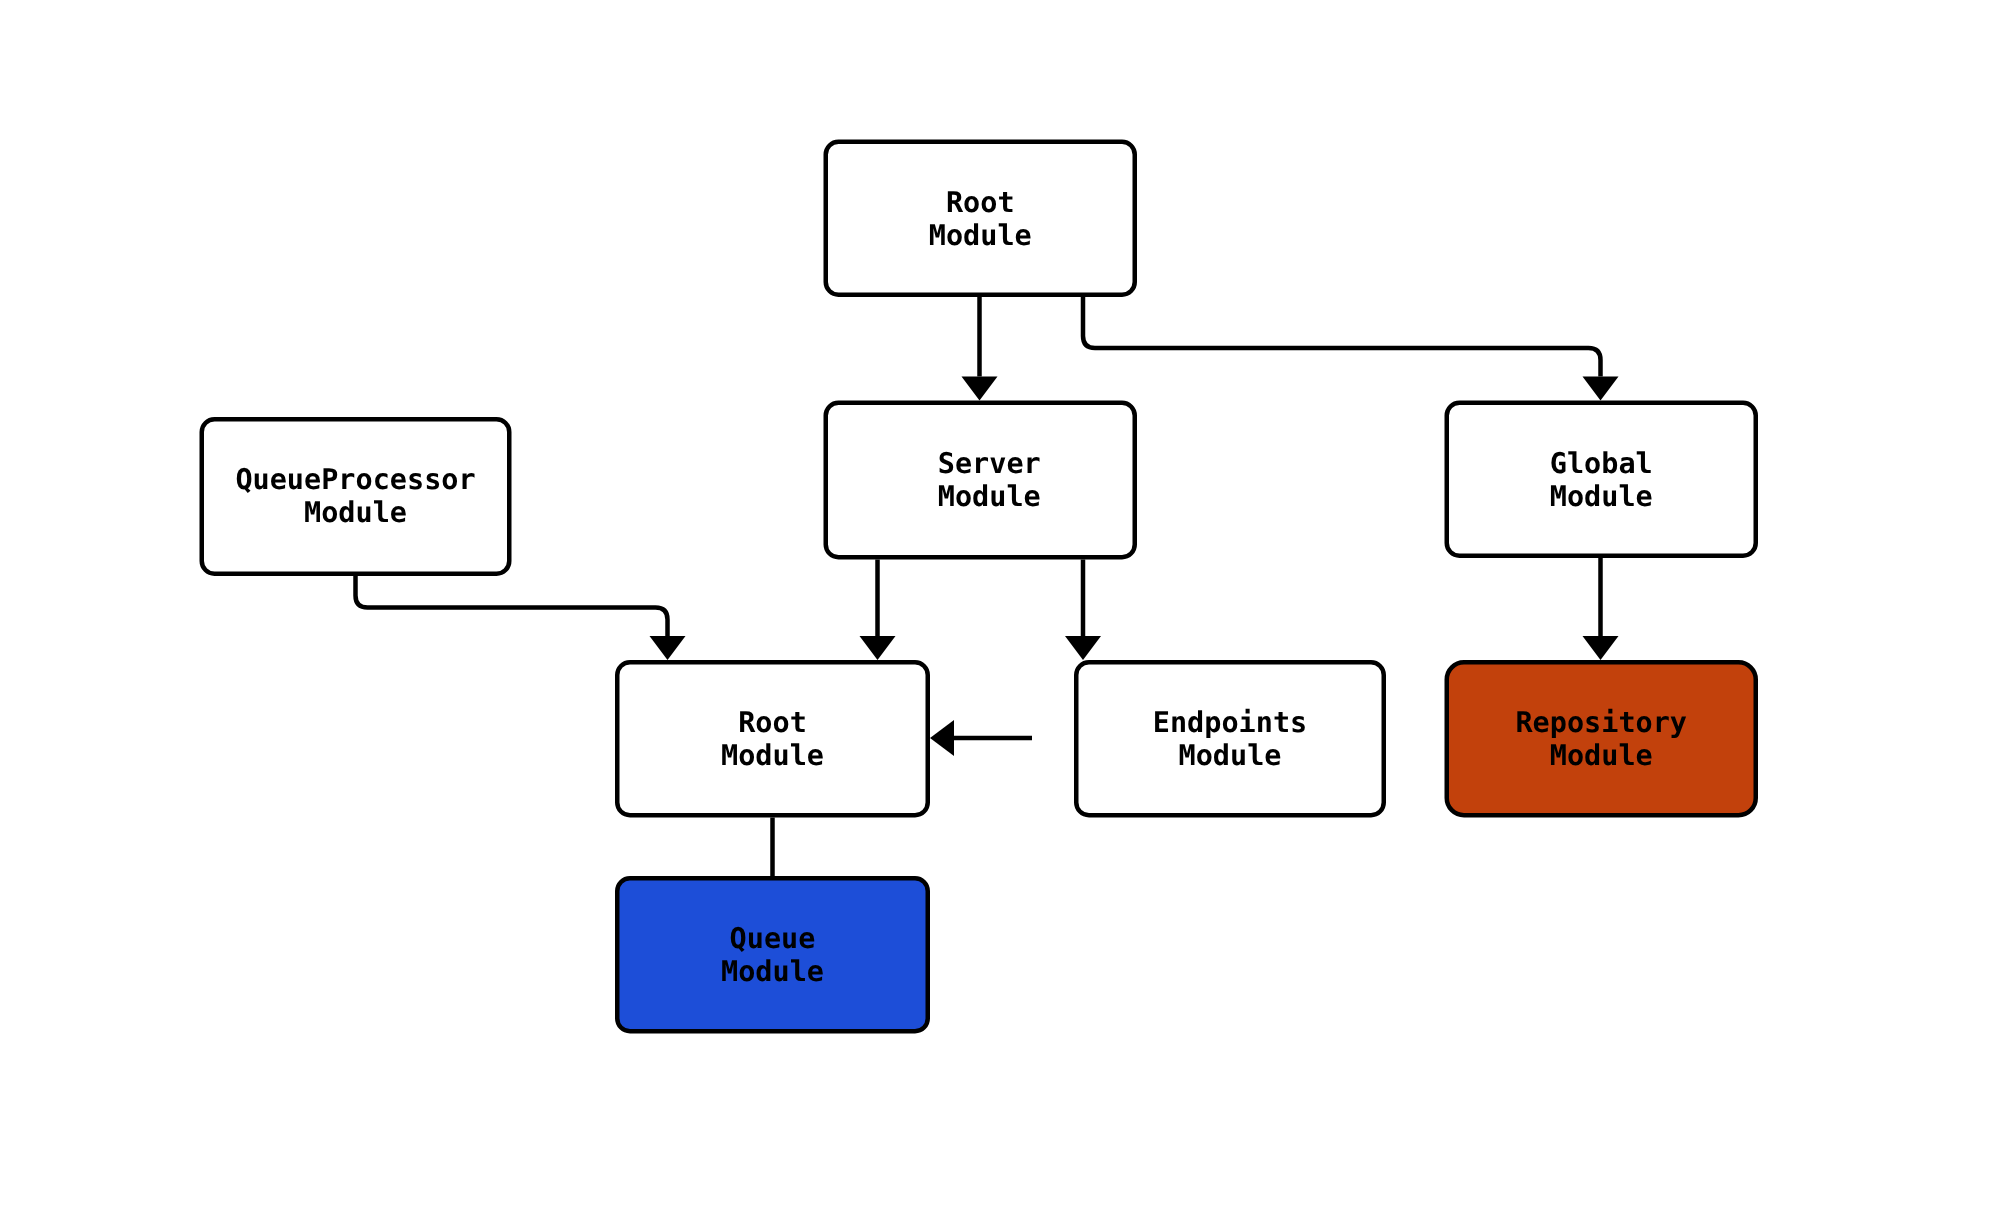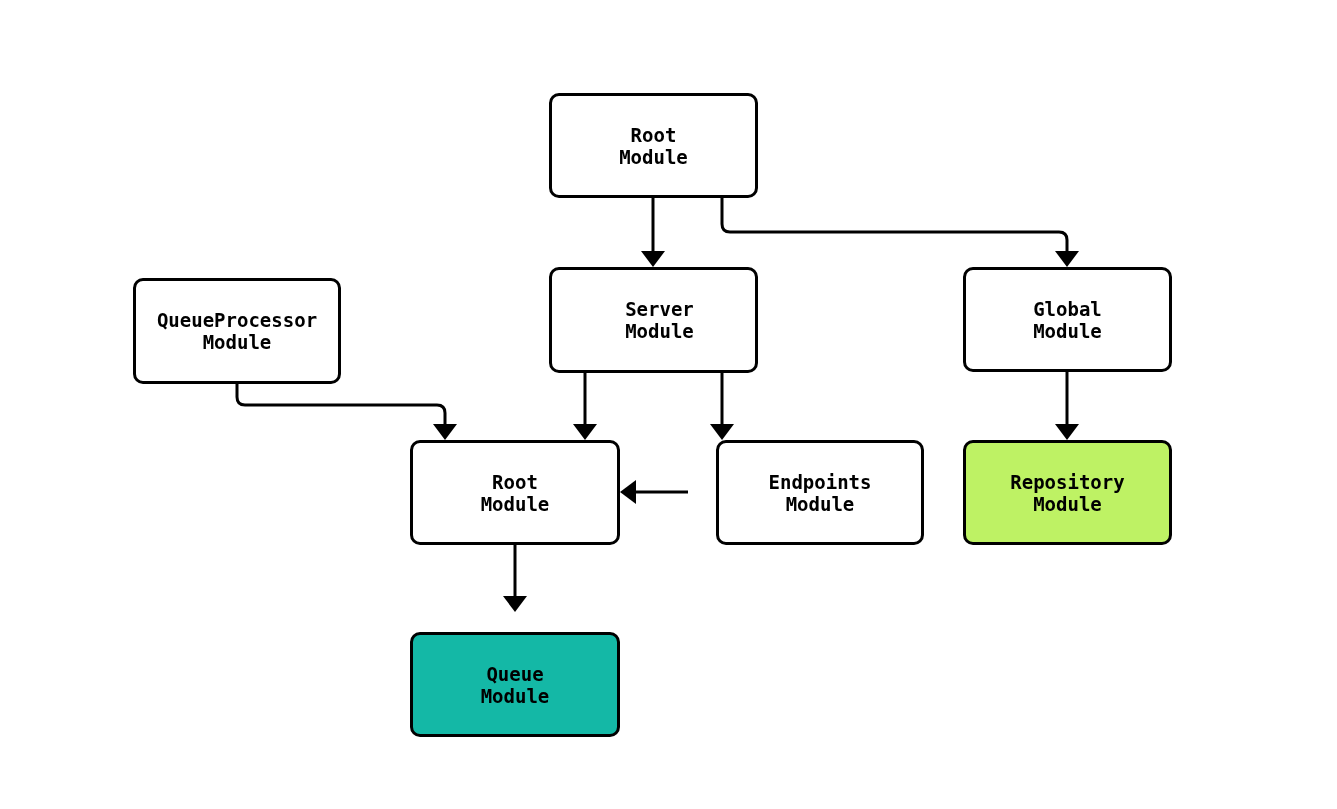--- a/index.html
+++ b/index.html
@@ -87,22 +87,22 @@
         <span>Module</span>
       </div>
       <div class="node" style="left: 410px; top: 440px; width: 210px; height: 105px; background: rgb(255, 255, 255); border-color: rgb(0, 0, 0);">
         <span>Root</span>
         <span>Module</span>
       </div>
       <div class="node" style="left: 688px; top: 440px; width: 208px; height: 105px; background: rgb(255, 255, 255); border-color: rgb(0, 0, 0); margin-left: 28px;">
         <span>Endpoints</span>
         <span>Module</span>
       </div>
-      <div class="node" style="left: 963px; top: 440px; width: 209px; height: 105px; background: #bef264; border-color: rgb(0, 0, 0);">
+      <div class="node" style="left: 963px; top: 440px; width: 209px; height: 105px; background: #c2410c; border-color: rgb(0, 0, 0); border-radius: 13px;">
         <span>Repository</span>
         <span>Module</span>
       </div>
-      <div class="node" style="left: 410px; top: 632px; width: 210px; height: 105px; background: #14b8a6; border-color: rgb(0, 0, 0);">
+      <div class="node" style="left: 410px; top: 584px; width: 210px; height: 105px; background: #1d4ed8; border-color: rgb(0, 0, 0);">
         <span>Queue</span>
         <span>Module</span>
       </div>
     </div>
 </div>
 
 </body></html>

